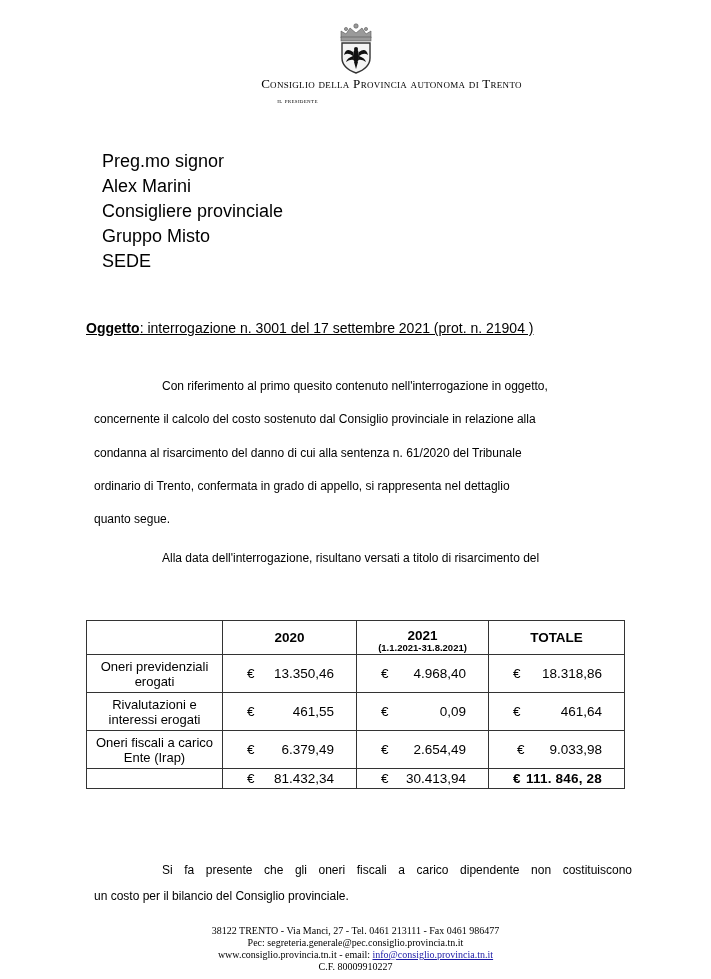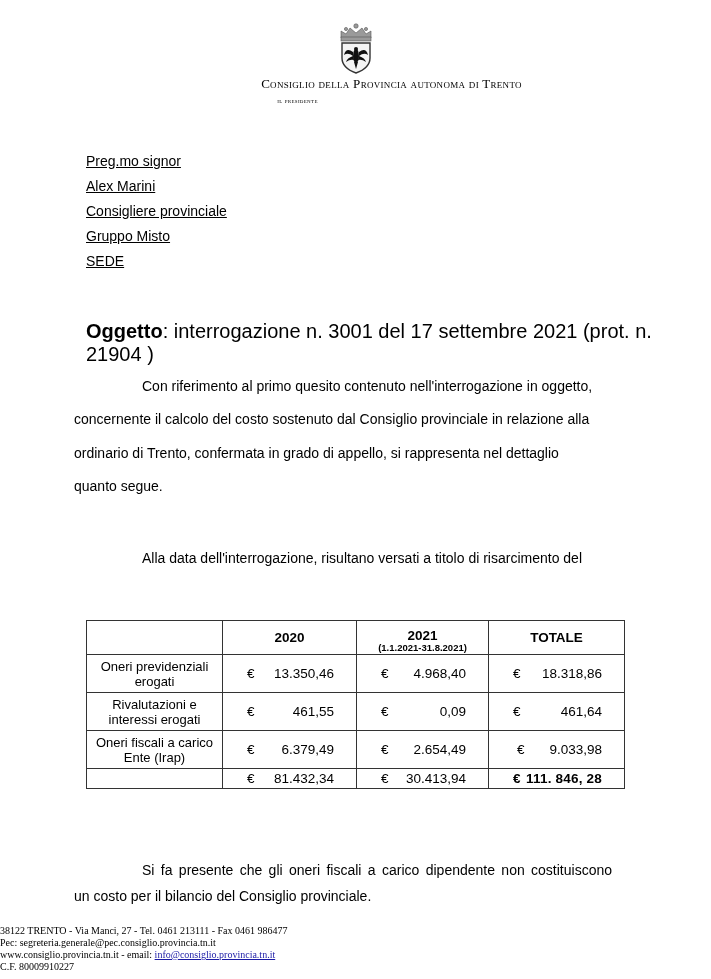--- a/index.html
+++ b/index.html
@@ -3,46 +3,46 @@
 <meta charset="utf-8">
 <style>
   html, body { margin: 0; padding: 0; background: #ffffff; }
   body { width: 711px; height: 979px; position: relative; overflow: hidden; color: #000; font-family: "Liberation Sans", sans-serif; }
   .abs { position: absolute; }
   
   .crest { left: 336px; top: 22px; width: 40px; height: 52px; }
   .institution { left: 16px; width: 711px; top: 76px; text-align: center; font-family: "Liberation Serif", serif; font-size: 13px; font-variant: small-caps; letter-spacing: 0.3px; margin-left: 20px; }
   .role { left: 0; width: 595px; top: 96px; text-align: center; font-family: "Liberation Serif", serif; font-size: 7.5px; font-variant: small-caps; text-transform: lowercase; letter-spacing: 0.3px; }
   
-  .addr { left: 86px; font-size: 14px; line-height: 16px; text-decoration: underline; }
-  
-  .subject { left: 86px; top: 320px; font-size: 20px; }
+  .addr { left: 102px; font-size: 18px; line-height: 16px; }
+  
+  .subject { left: 86px; top: 320px; font-size: 14px; text-decoration: underline; }
   .subject b { font-weight: bold; }
   
-  .para { left: 74px; width: 538px; font-size: 14px; line-height: 33.3px; }
+  .para { left: 94px; width: 538px; font-size: 12px; line-height: 33.3px; }
   .para .indent { display: inline-block; width: 68px; }
   .justify { text-align: justify; }
   
   table.amounts { position: absolute; left: 86px; top: 620px; border-collapse: collapse; font-size: 13px; }
   table.amounts td { border: 1px solid #333; padding: 0; text-align: center; vertical-align: middle; }
   table.amounts col.c0 { width: 136px; }
   table.amounts col.c1 { width: 134px; }
   table.amounts col.c2 { width: 132px; }
   table.amounts col.c3 { width: 136px; }
   tr.hdr td { height: 33px; font-weight: bold; font-size: 13.5px; }
   tr.row td { height: 37px; }
   tr.tot td { height: 19px; }
   .hdr-sub { display: block; font-size: 9.5px; font-weight: bold; line-height: 10px; }
   .hdr-main { display: block; line-height: 14px; margin-top: 7px; }
   .lbl { font-size: 13px; line-height: 15px; }
   .money { display: flex; justify-content: space-between; padding: 0 22px 0 24px; font-size: 13.5px; }
   .money.bold { font-weight: bold; padding-right: 22px; }
   .money.bold .amt { letter-spacing: 0.2px; }
   
-  .footer { left: 0; width: 711px; top: 925px; text-align: left; font-family: "Liberation Serif", serif; font-size: 10px; line-height: 12px; }
+  .footer { left: 0; width: 711px; top: 925px; text-align: center; font-family: "Liberation Serif", serif; font-size: 10px; line-height: 12px; }
   .footer a { color: #1a1aa6; text-decoration: underline; }
 </style>
 </head>
 <body>
 
 <div class="abs crest">
   <svg width="40" height="52" viewBox="0 0 40 52">
 
     <g fill="#9a9a9a" stroke="#555" stroke-width="0.6">
       <path d="M5 16 L5 9 L10 12 L14 6 L20 11 L26 6 L30 12 L35 9 L35 16 Z"></path>
@@ -75,20 +75,21 @@
 <div class="abs addr" style="top:228px;">Gruppo Misto</div>
 <div class="abs addr" style="top:253px;">SEDE</div>
 
 <div class="abs subject">
   <b>Oggetto</b><span>: interrogazione n. 3001 del 17 settembre 2021 (prot. n. 21904 )</span>
 </div>
 
 <div class="abs para" style="top:370px;">
   <div><span class="indent"></span><span>Con riferimento al primo quesito contenuto nell'interrogazione in oggetto,</span></div>
   <div>concernente il calcolo del costo sostenuto dal Consiglio provinciale in relazione alla</div>
+  <div>condanna al risarcimento del danno di cui alla sentenza n. 61/2020 del Tribunale</div>
   <div>ordinario di Trento, confermata in grado di appello, si rappresenta nel dettaglio</div>
   <div>quanto segue.</div>
 </div>
 
 <div class="abs para" style="top:542px;">
   <div><span class="indent"></span><span>Alla data dell'interrogazione, risultano versati a titolo di risarcimento del</span></div>
 </div>
 
 <table class="amounts">
   <colgroup>

